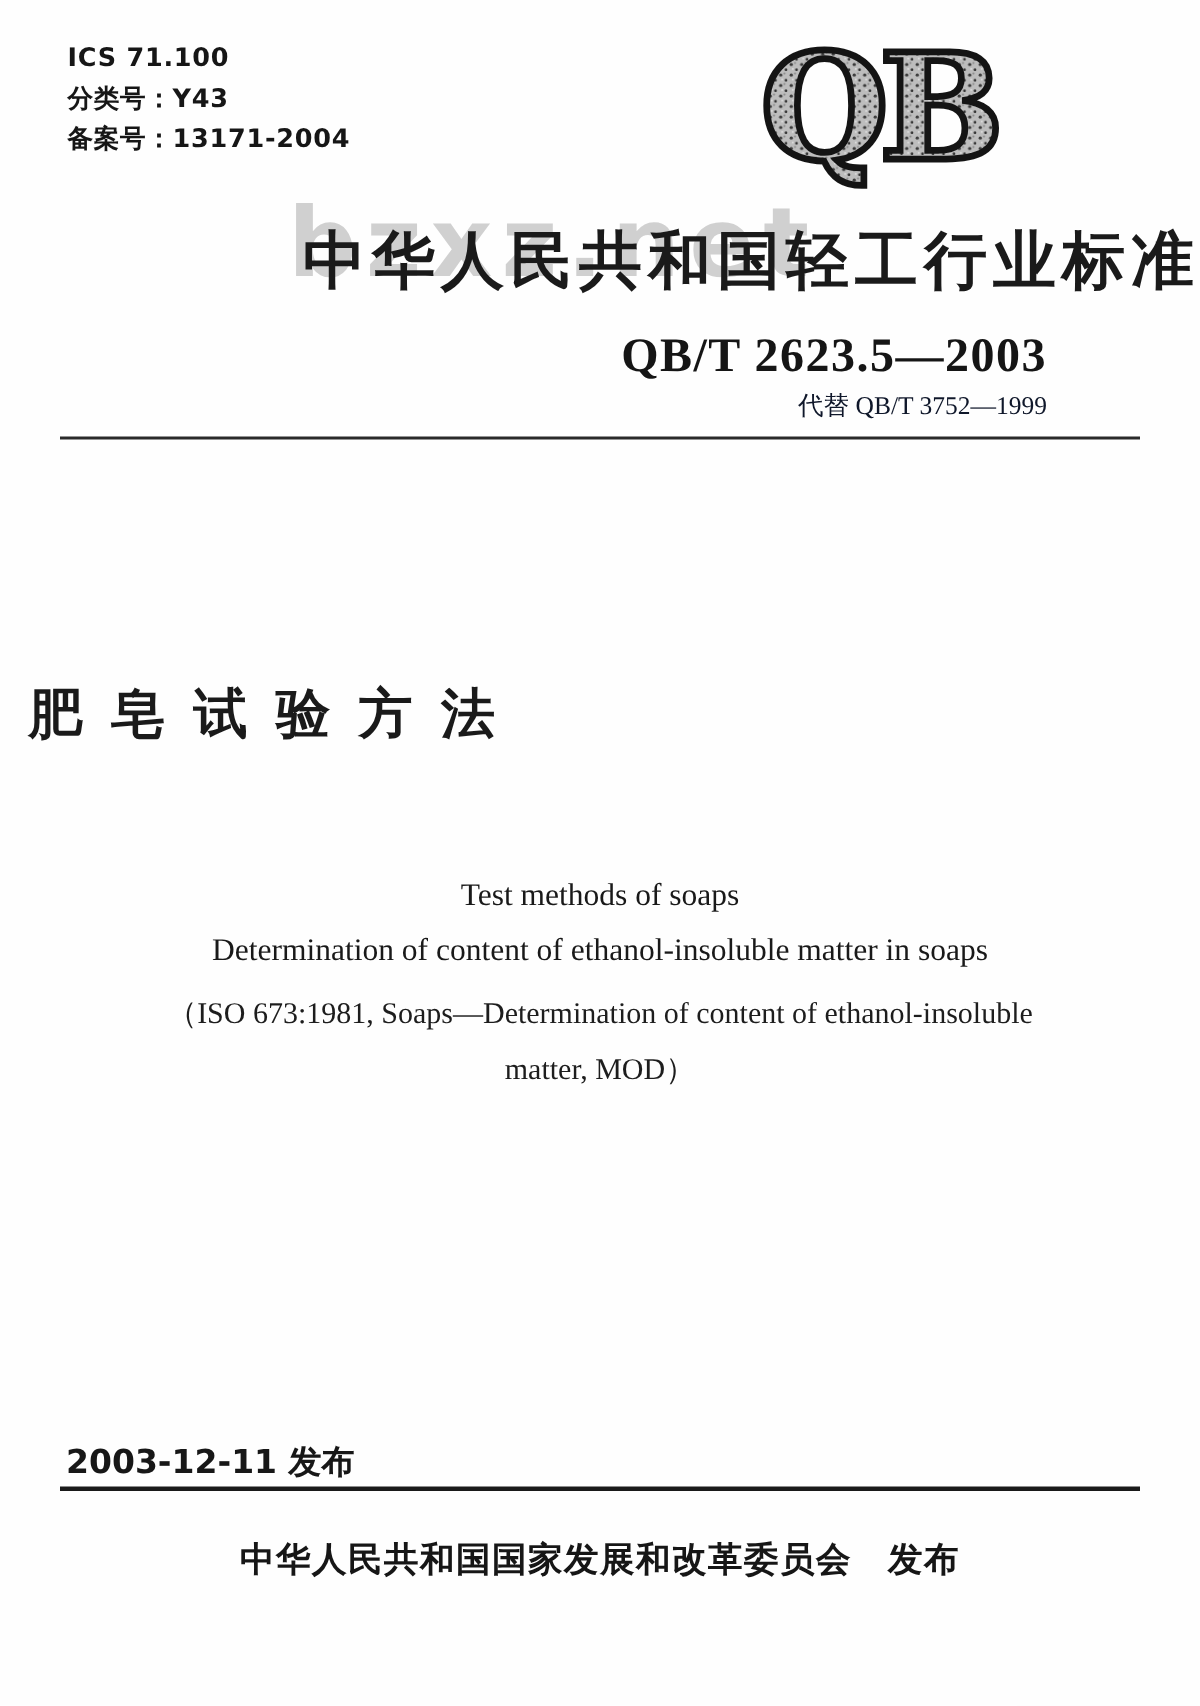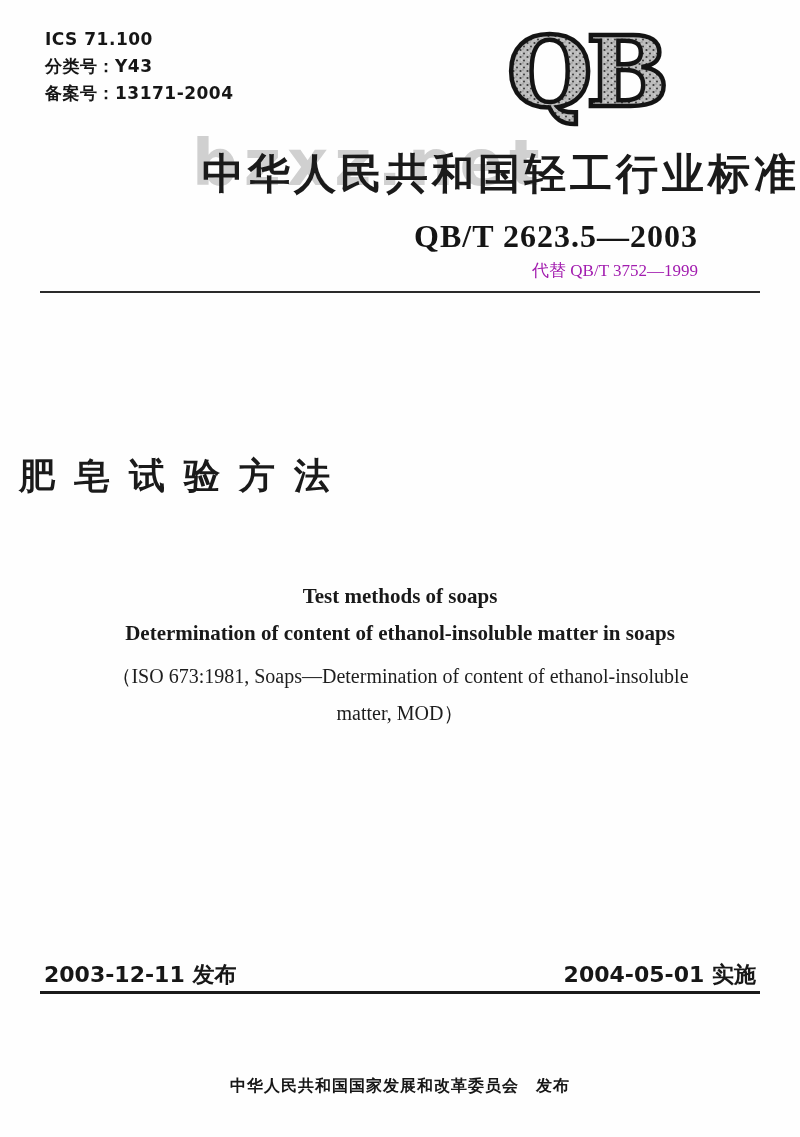--- a/index.html
+++ b/index.html
@@ -79,21 +79,21 @@
     font-family: "Liberation Serif", serif;
     font-size: 32px;
     font-weight: bold;
     letter-spacing: 1px;
     color: #151515;
   }
   .std-replaces {
     font-family: "Liberation Serif", serif;
     font-size: 17px;
     margin-top: 4px;
-    color: #a21caf;
+    color: #0f172a;
   }
 
   .rule-top {
     position: absolute;
     left: 40px;
     right: 40px;
     top: 291px;
     height: 2px;
     background: #2a2a2a;
   }
@@ -127,21 +127,21 @@
 
   
   .en-title {
     position: absolute;
     left: 0;
     right: 0;
     top: 578px;
     text-align: center;
     font-family: "Liberation Serif", serif;
     font-size: 21px;
-    font-weight: bold;
+    font-weight: normal;
     line-height: 37px;
     color: #191919;
   }
 
   
   .iso-ref {
     position: absolute;
     left: 0;
     right: 0;
     top: 658px;
@@ -170,23 +170,23 @@
     right: 40px;
     top: 991px;
     height: 3px;
     background: #1a1a1a;
   }
 
   .publisher {
     position: absolute;
     left: 0;
     right: 0;
-    top: 1076px;
-    text-align: center;
-    font-size: 16px;
+    top: 1024px;
+    text-align: center;
+    font-size: 23px;
     font-weight: bold;
     letter-spacing: 1px;
     color: #161616;
     white-space: nowrap;
   }
 </style>
 </head>
 <body>
 
 <div class="page">
@@ -228,19 +228,18 @@
     <div>Determination of content of ethanol-insoluble matter in soaps</div>
   </div>
 
   <div class="iso-ref">
     <div>（ISO 673:1981, Soaps—Determination of content of ethanol-insoluble</div>
     <div>matter, MOD）</div>
   </div>
 
   <div class="date-row">
     <span>2003-12-11 发布</span>
-    <span>2004-05-01 实施</span>
   </div>
   <div class="rule-bottom"></div>
 
   <div class="publisher">中华人民共和国国家发展和改革委员会　发布</div>
 
 </div>
 
 </body></html>

